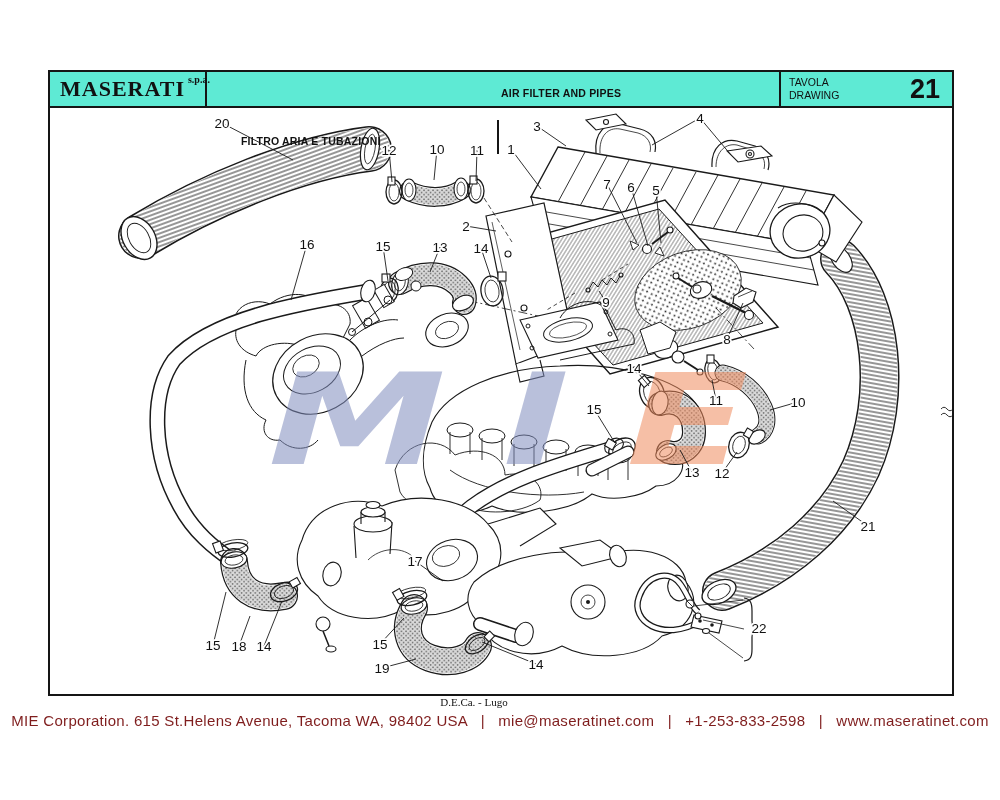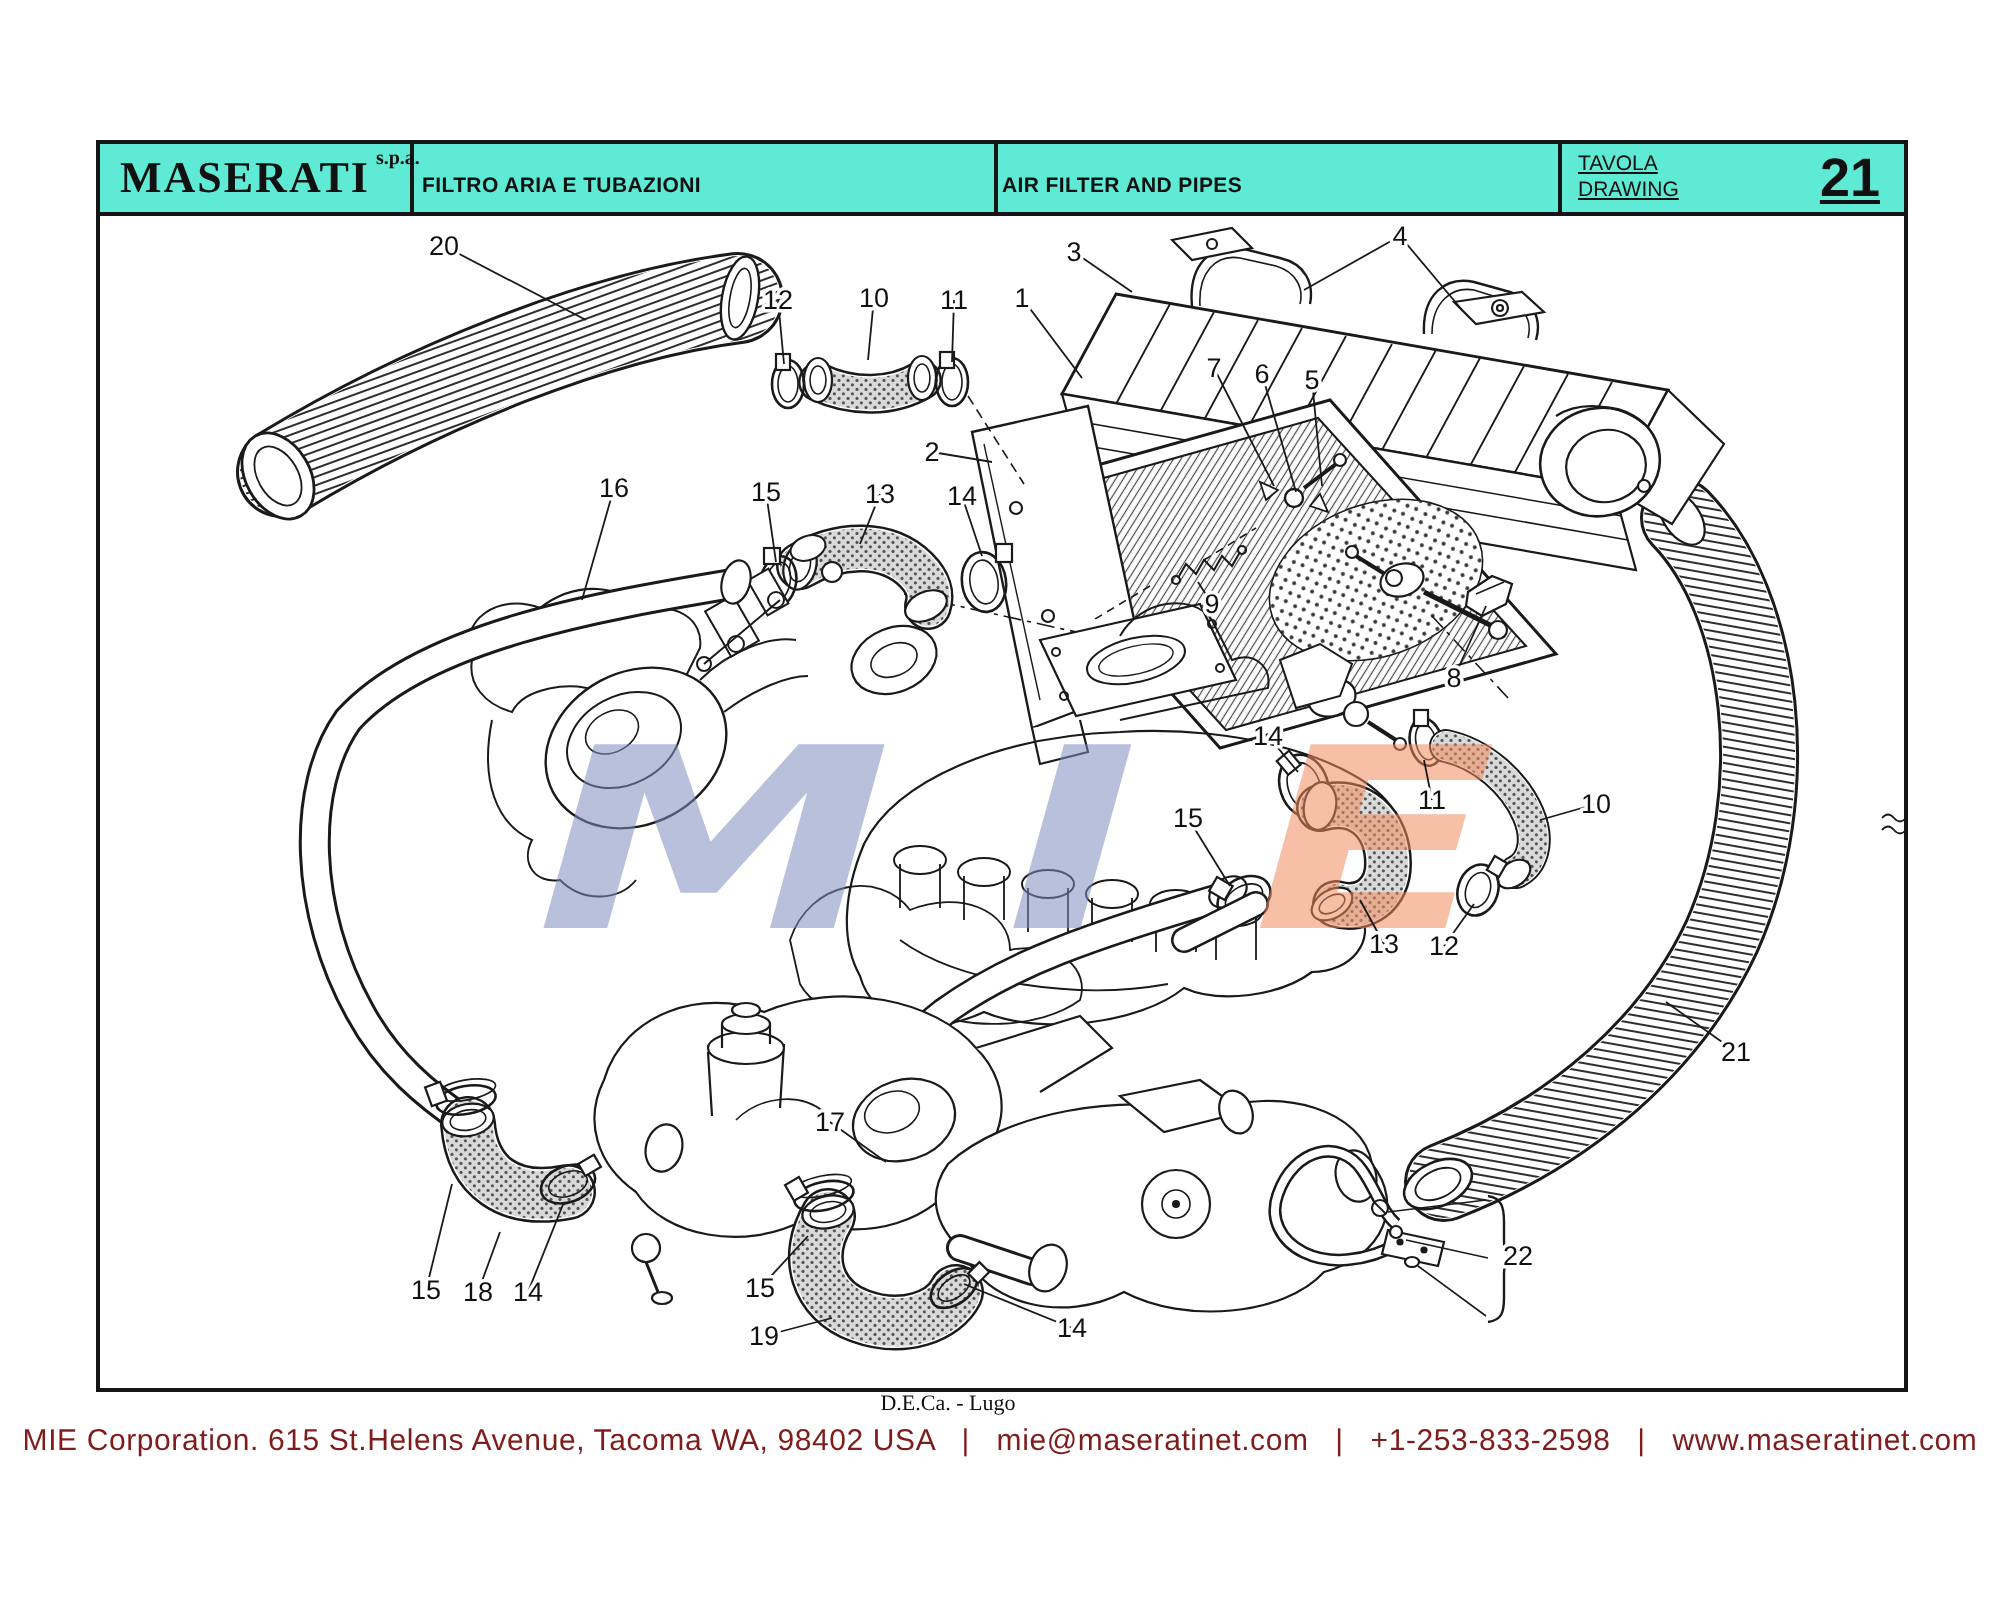--- a/index.html
+++ b/index.html
@@ -7,24 +7,24 @@
        font-family:"Liberation Sans",sans-serif;color:#111;}
   
   .sheet{position:absolute;left:48px;top:70px;width:902px;height:622px;
          border:2px solid #151515;background:transparent;z-index:4;pointer-events:none;}
   .hdr{position:absolute;left:0;top:0;right:0;height:34px;display:flex;
        border-bottom:2px solid #151515;background:#5eead4;}
   .hcell{box-sizing:border-box;height:100%;display:flex;align-items:center;}
   .c-brand{width:157px;padding-left:10px;border-right:2px solid #151515;}
   .brand{font-family:"Liberation Serif",serif;font-weight:700;font-size:22px;letter-spacing:1px;}
   .brand-sfx{font-family:"Liberation Serif",serif;font-weight:700;font-size:10px;margin-left:3px;align-self:flex-end;padding-bottom:21px;}
-  .c-it{width:292px;padding-left:4px;border-right:2px solid #151515;align-items:flex-end;}
+  .c-it{width:292px;padding-left:34px;border-right:2px solid #151515;align-items:flex-end;margin-top:48px;}
   .c-en{width:282px;padding-left:2px;border-right:2px solid #151515;align-items:flex-end;}
   .title-txt{font-size:10.5px;font-weight:700;letter-spacing:.2px;padding-bottom:7px;}
-  .c-tav{flex:1;justify-content:space-between;padding:0 12px 0 8px;text-decoration:underline;}
+  .c-tav{flex:1;justify-content:space-between;padding:0 12px 0 8px;}
   .tav-lbl{font-size:10.5px;line-height:1.2;font-weight:400;}
   .tav-num{font-size:27px;font-weight:700;}
   
   #draw-svg{position:absolute;left:0;top:0;z-index:1;}
   #callout-svg{position:absolute;left:0;top:0;z-index:3;pointer-events:none;}
   #callout-layer line{stroke:#1a1a1a;stroke-width:.9;}
   #callout-layer text{font-family:"Liberation Sans",sans-serif;font-size:13.5px;fill:#111;
       text-anchor:middle;dominant-baseline:central;paint-order:stroke;stroke:#fff;
       stroke-width:3.5px;stroke-linejoin:round;}
   

